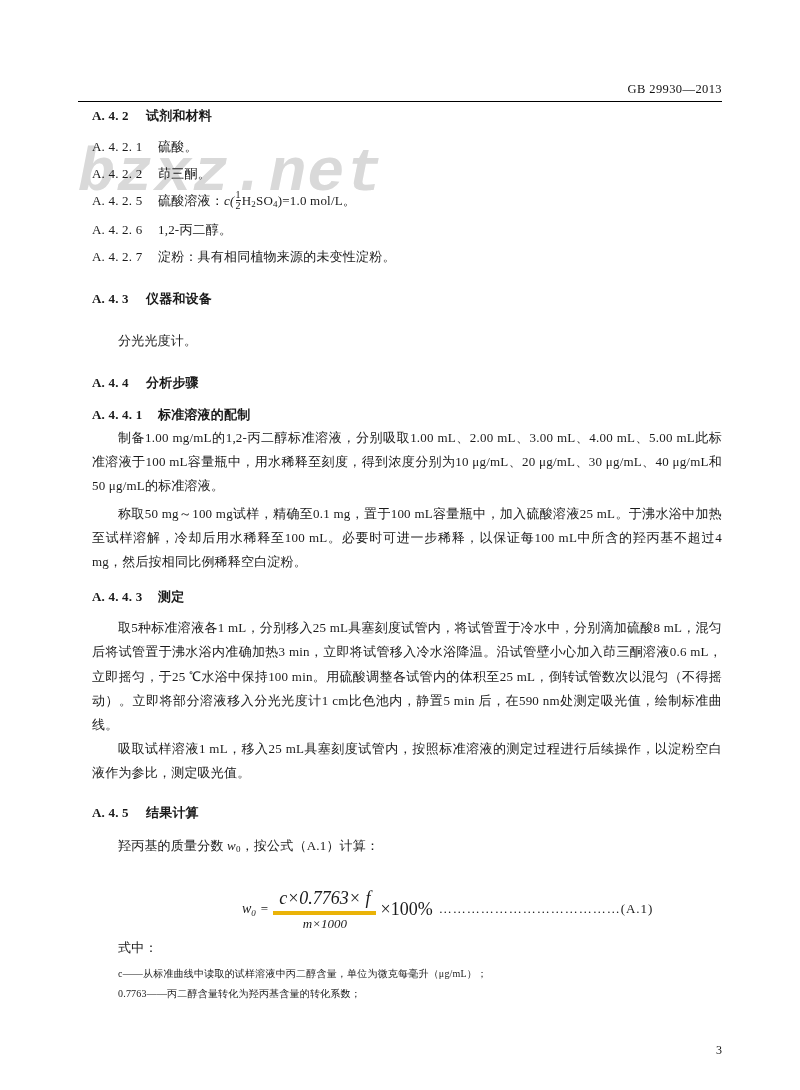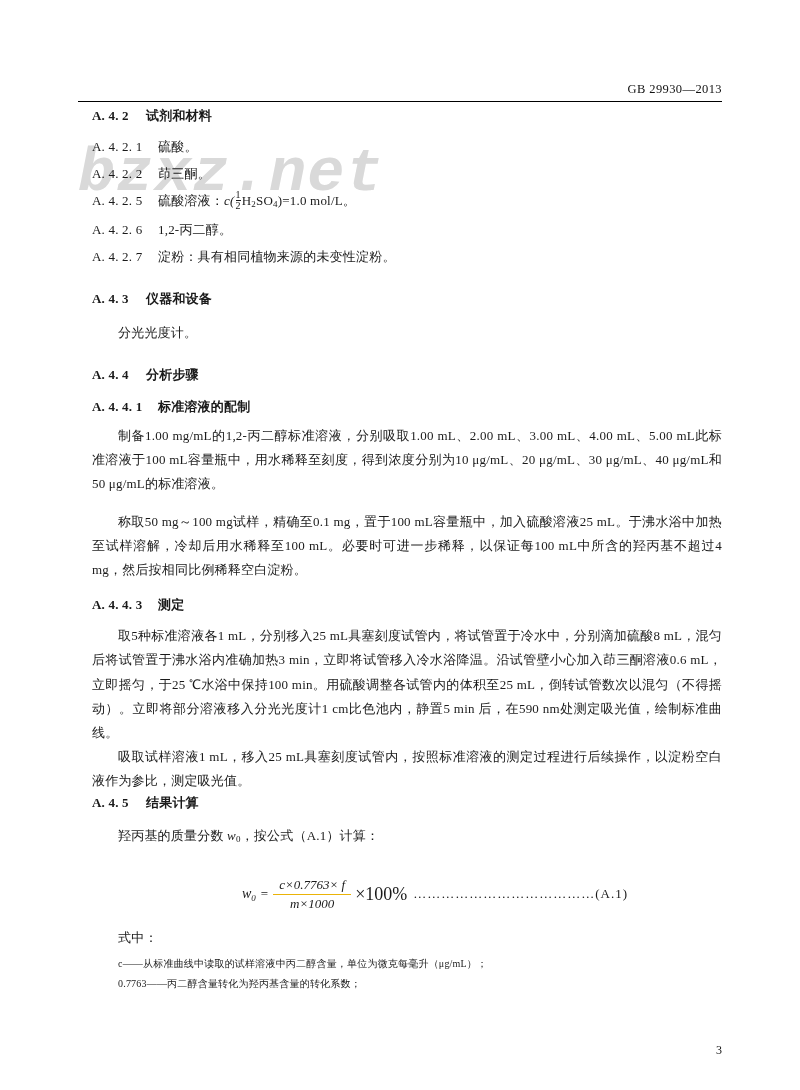--- a/index.html
+++ b/index.html
@@ -148,22 +148,22 @@
     font-style: italic;
     vertical-align: -3px;
   }
   .formula .eq { margin-right: 5px; }
   .fracbig {
     display: inline-block;
     text-align: center;
     line-height: 1.35;
     vertical-align: middle;
   }
-  .fracbig .nume { display: block; padding: 0 6px; font-size: 13px; }
-  .fracbig .deno { display: block; border-top: 1px solid #eab308; padding: 0 6px; font-size: 13px; }
+  .fracbig .nume { display: block; padding: 0 6px; font-size: 18px; }
+  .fracbig .deno { display: block; border-top: 4px solid #eab308; padding: 0 6px; font-size: 13px; }
   .formula .tail { margin-left: 4px; font-size: 18px; }
   .dots {
     margin-left: 6px;
     letter-spacing: 1px;
     font-size: 13px;
   }
   .defs {
     margin-top: 4px;
   }
   .def-line {
@@ -212,40 +212,40 @@
           <span class="num">A. 4. 2. 6</span><span>1,2-丙二醇。</span>
         </div>
         <div class="item">
           <span class="num">A. 4. 2. 7</span><span>淀粉：具有相同植物来源的未变性淀粉。</span>
         </div>
       </div>
 
       <div class="clause" style="margin-top:22px">
         <span class="num">A. 4. 3</span><span>仪器和设备</span>
       </div>
-      <div class="para" style="margin-top:12px">分光光度计。</div>
+      <div class="para" style="margin-top:20px">分光光度计。</div>
 
       <div class="clause" style="margin-top:20px">
         <span class="num">A. 4. 4</span><span>分析步骤</span>
       </div>
 
       <div class="sub-head">
         <span class="num">A. 4. 4. 1</span><span>标准溶液的配制</span>
       </div>
-      <div class="para" style="margin-top:8px">制备1.00 mg/mL的1,2-丙二醇标准溶液，分别吸取1.00 mL、2.00 mL、3.00 mL、4.00 mL、5.00 mL此标准溶液于100 mL容量瓶中，用水稀释至刻度，得到浓度分别为10 μg/mL、20 μg/mL、30 μg/mL、40 μg/mL和50 μg/mL的标准溶液。</div>
-
-      <div class="para" style="margin-top:14px">称取50 mg～100 mg试样，精确至0.1 mg，置于100 mL容量瓶中，加入硫酸溶液25 mL。于沸水浴中加热至试样溶解，冷却后用水稀释至100 mL。必要时可进一步稀释，以保证每100 mL中所含的羟丙基不超过4 mg，然后按相同比例稀释空白淀粉。</div>
+      <div class="para" style="margin-top:2px">制备1.00 mg/mL的1,2-丙二醇标准溶液，分别吸取1.00 mL、2.00 mL、3.00 mL、4.00 mL、5.00 mL此标准溶液于100 mL容量瓶中，用水稀释至刻度，得到浓度分别为10 μg/mL、20 μg/mL、30 μg/mL、40 μg/mL和50 μg/mL的标准溶液。</div>
+
+      <div class="para" style="margin-top:4px">称取50 mg～100 mg试样，精确至0.1 mg，置于100 mL容量瓶中，加入硫酸溶液25 mL。于沸水浴中加热至试样溶解，冷却后用水稀释至100 mL。必要时可进一步稀释，以保证每100 mL中所含的羟丙基不超过4 mg，然后按相同比例稀释空白淀粉。</div>
 
       <div class="sub-head">
         <span class="num">A. 4. 4. 3</span><span>测定</span>
       </div>
       <div class="para" style="margin-top:10px">取5种标准溶液各1 mL，分别移入25 mL具塞刻度试管内，将试管置于冷水中，分别滴加硫酸8 mL，混匀后将试管置于沸水浴内准确加热3 min，立即将试管移入冷水浴降温。沿试管壁小心加入茚三酮溶液0.6 mL，立即摇匀，于25 ℃水浴中保持100 min。用硫酸调整各试管内的体积至25 mL，倒转试管数次以混匀（不得摇动）。立即将部分溶液移入分光光度计1 cm比色池内，静置5 min 后，在590 nm处测定吸光值，绘制标准曲线。</div>
       <div class="para" style="margin-top:0">吸取试样溶液1 mL，移入25 mL具塞刻度试管内，按照标准溶液的测定过程进行后续操作，以淀粉空白液作为参比，测定吸光值。</div>
 
-      <div class="clause" style="">
+      <div class="clause" style="margin-top:18px">
         <span class="num">A. 4. 5</span><span>结果计算</span>
       </div>
 
       <div class="para" style="margin-top:12px">
         <span>羟丙基的质量分数 </span><span class="ital">w</span><span class="sub">0</span><span>，按公式（A.1）计算：</span>
       </div>
 
       <div class="formula-row">
         <div class="formula">
           <span class="lhs"><span>w</span><span class="sub0">0</span></span>

